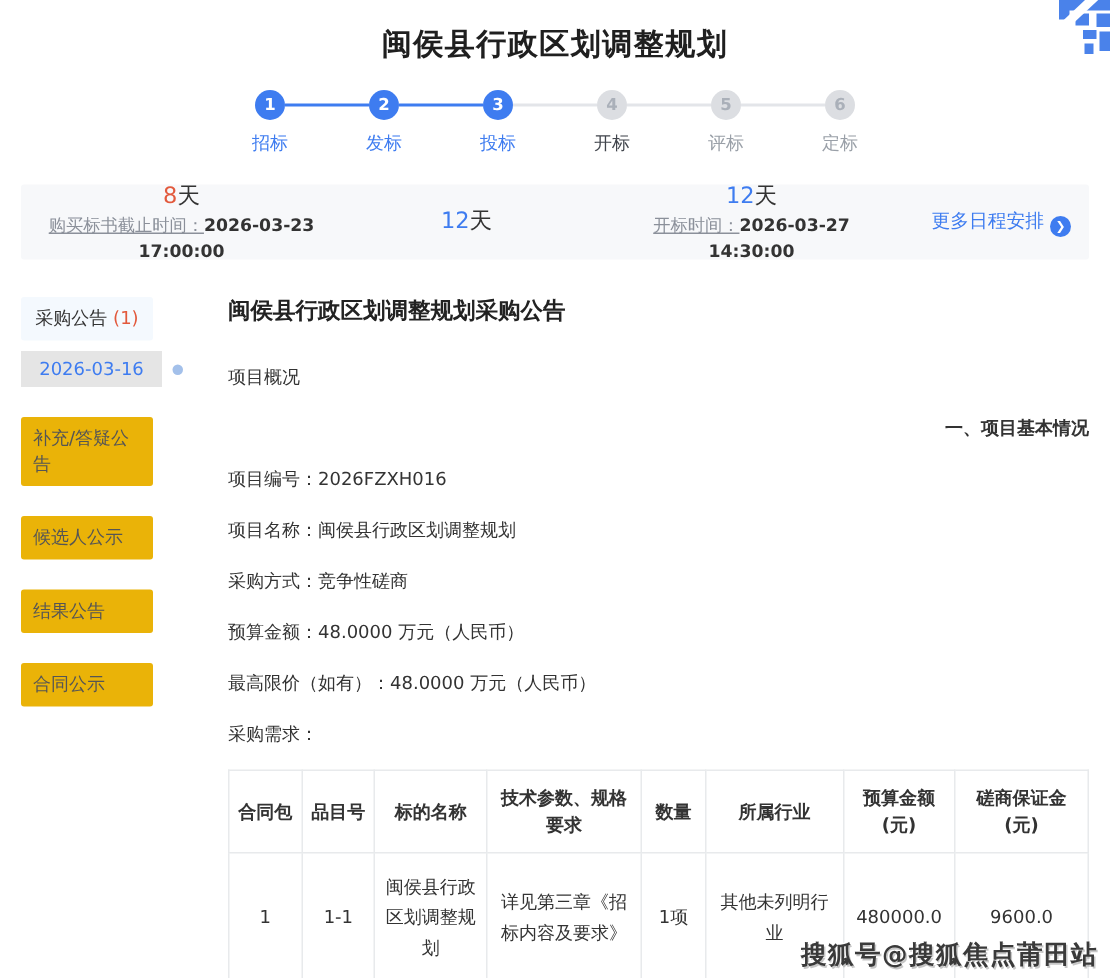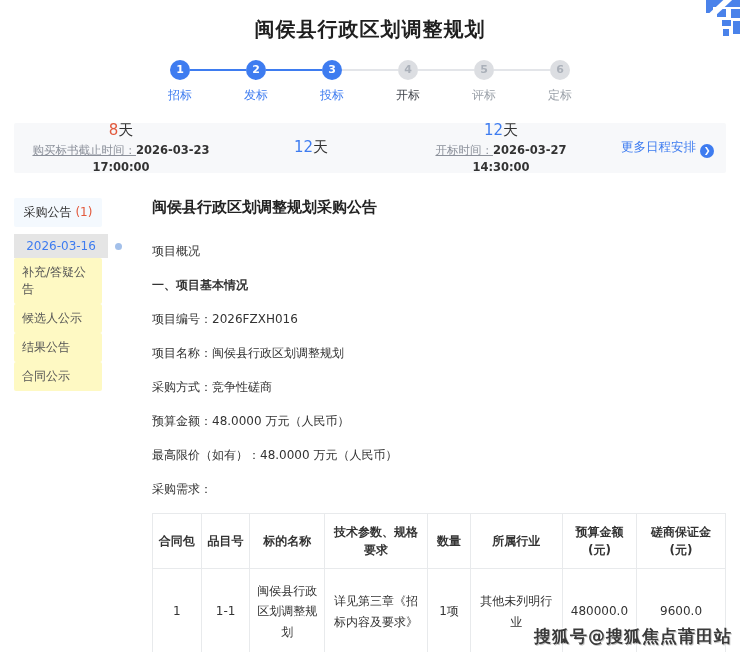--- a/index.html
+++ b/index.html
@@ -41,27 +41,27 @@
   
   .content { display:flex; margin-top:25px; padding:0 14px; }
   .sidebar { flex:0 0 112px; }
   .side-chip { width:88px; padding:6px 8px; font-size:12px; border-radius:2px; cursor:pointer; }
   .side-active { background:#f4f9fe; color:#333;text-align:center; }
   .side-active .cnt { color:#e2593c; }
   .side-date { position:relative; width:94px; margin-top:7px; background:#e5e5e5; color:#3e7cf0;
     text-align:center; padding:5px 0; font-size:12px; cursor:pointer; }
   .side-date .dot { position:absolute; right:-14px; top:50%; margin-top:-3.5px; width:7px; height:7px;
     border-radius:50%; background:#a3c0ea; }
-  .side-item { width:88px; margin-top:0; background:#fef9c3; color:#555; padding:6px 8px;
+  .side-item { width:88px; margin-top:20px; background:#eab308; color:#555; padding:6px 8px;
     font-size:12px; border-radius:2px; cursor:pointer; }
 
   .main { flex:1; padding-left:26px; padding-right:0; font-size:12px; }
   .announce-title { text-align:left; font-size:15px; font-weight:bold; color:#222; margin-bottom:24px; }
   .mline { margin-bottom:13px; line-height:1.75; }
-  .bold { font-weight:bold; }
+  .bold { font-weight:bold;text-align:right; }
   .flabel { }
 
   
   table { width:100%; border-collapse:collapse; margin-top:3px; table-layout:fixed; }
   th, td { border:1px solid #e8eaec; text-align:center; font-size:12px; }
   th { font-weight:bold; color:#333; padding:9px 4px; white-space:pre-line; line-height:1.5; }
   td { padding:12px 4px; line-height:1.7; color:#333; }
 
   
   .watermark { position:absolute; right:8px; bottom:4px; font-size:17px; font-weight:bold; color:#3a3a3a;

